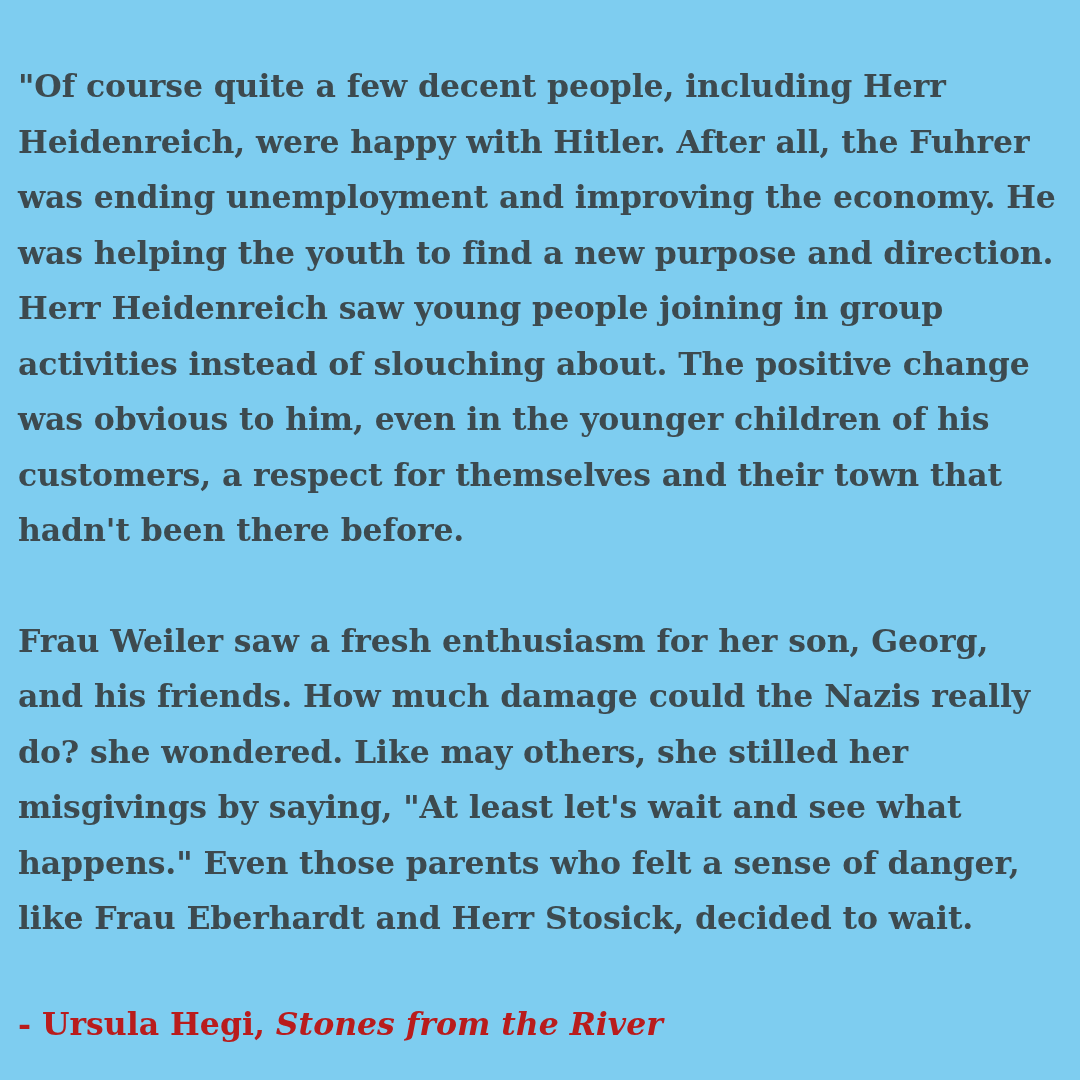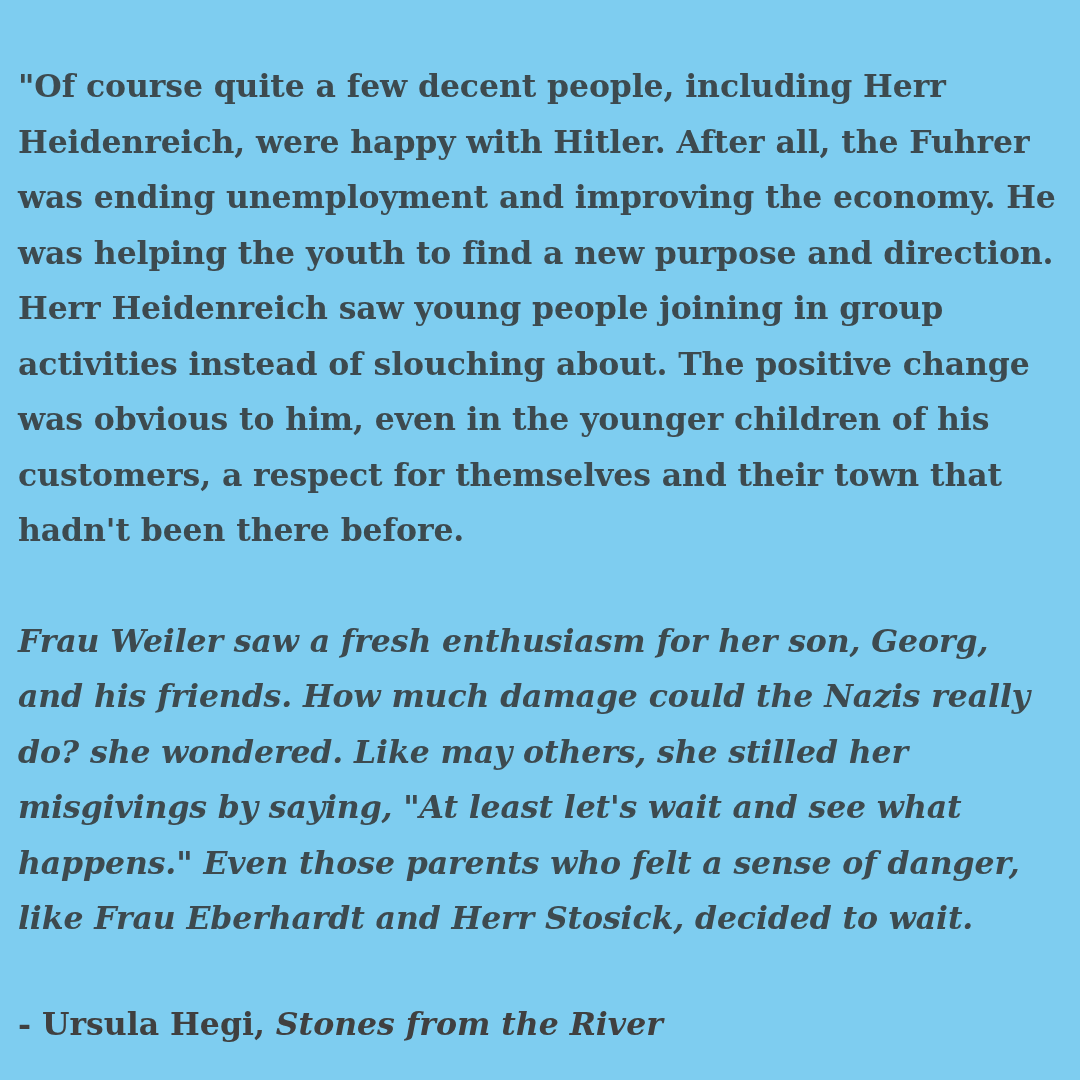--- a/index.html
+++ b/index.html
@@ -26,24 +26,23 @@
     font-weight: bold;
     font-size: 31.5px;
     line-height: 55.5px;
     letter-spacing: -0.1px;
   }
   .paragraph {
     margin: 0 0 55px 0;
   }
   .paragraph:last-of-type {
     margin-bottom: 0;
-    font-style: italic;
   }
   .attribution {
-    color: #404040;
+    color: #b91c1c;
     font-weight: bold;
     font-size: 31.5px;
     line-height: 55.5px;
     font-style: italic;
     margin-top: 50px;
   }
   .attribution .author {
     font-style: normal;
   }
 </style>

